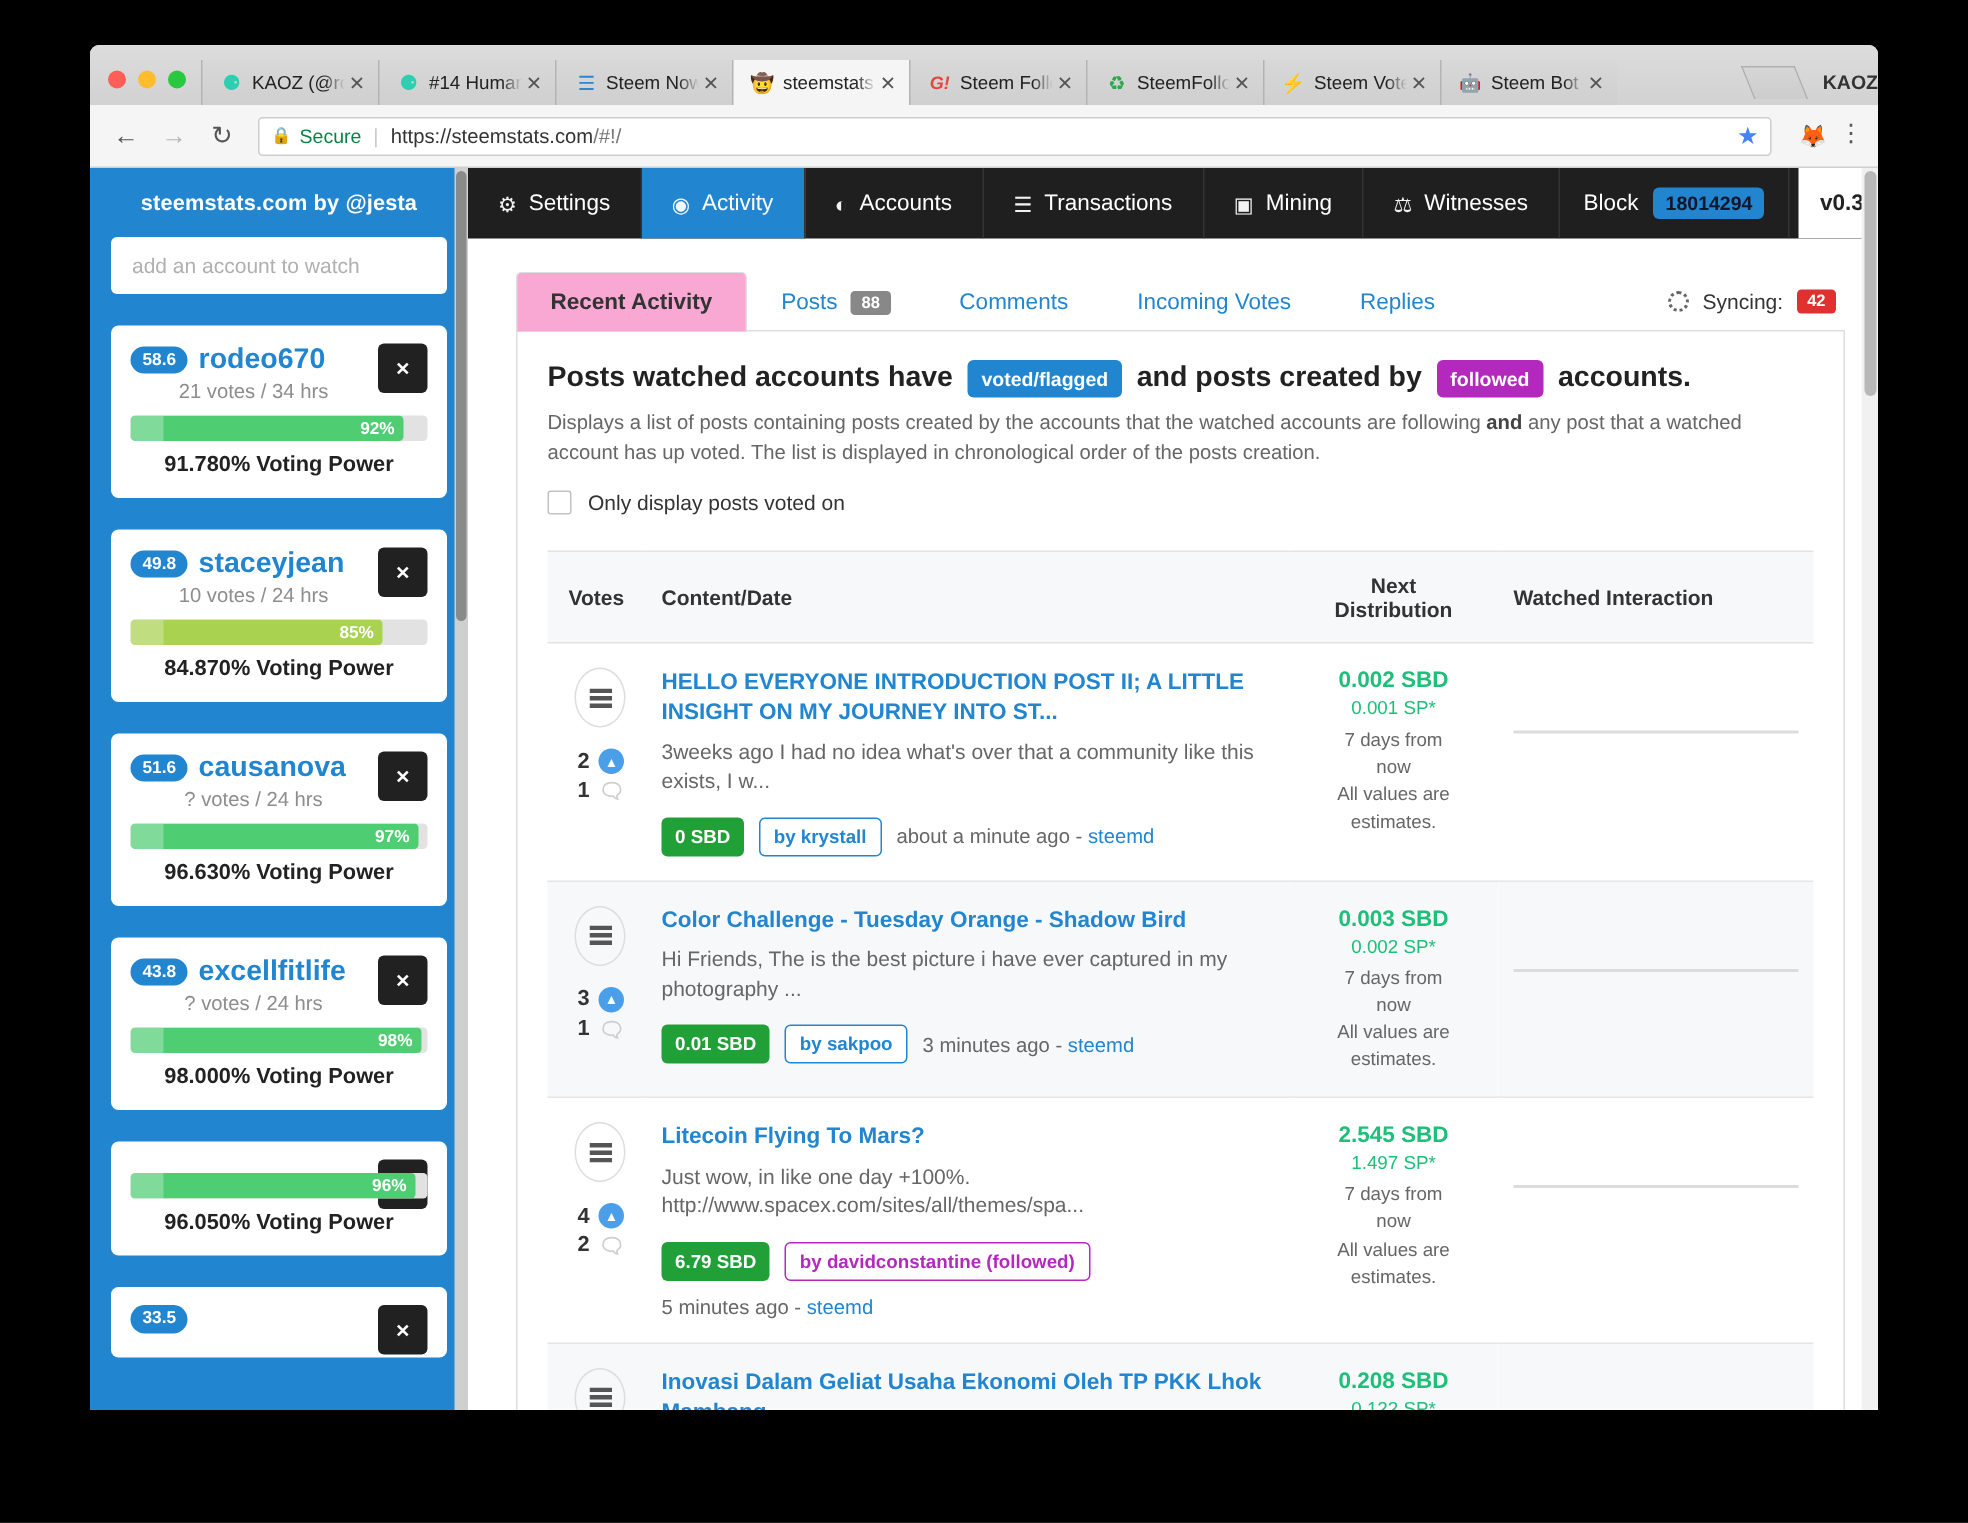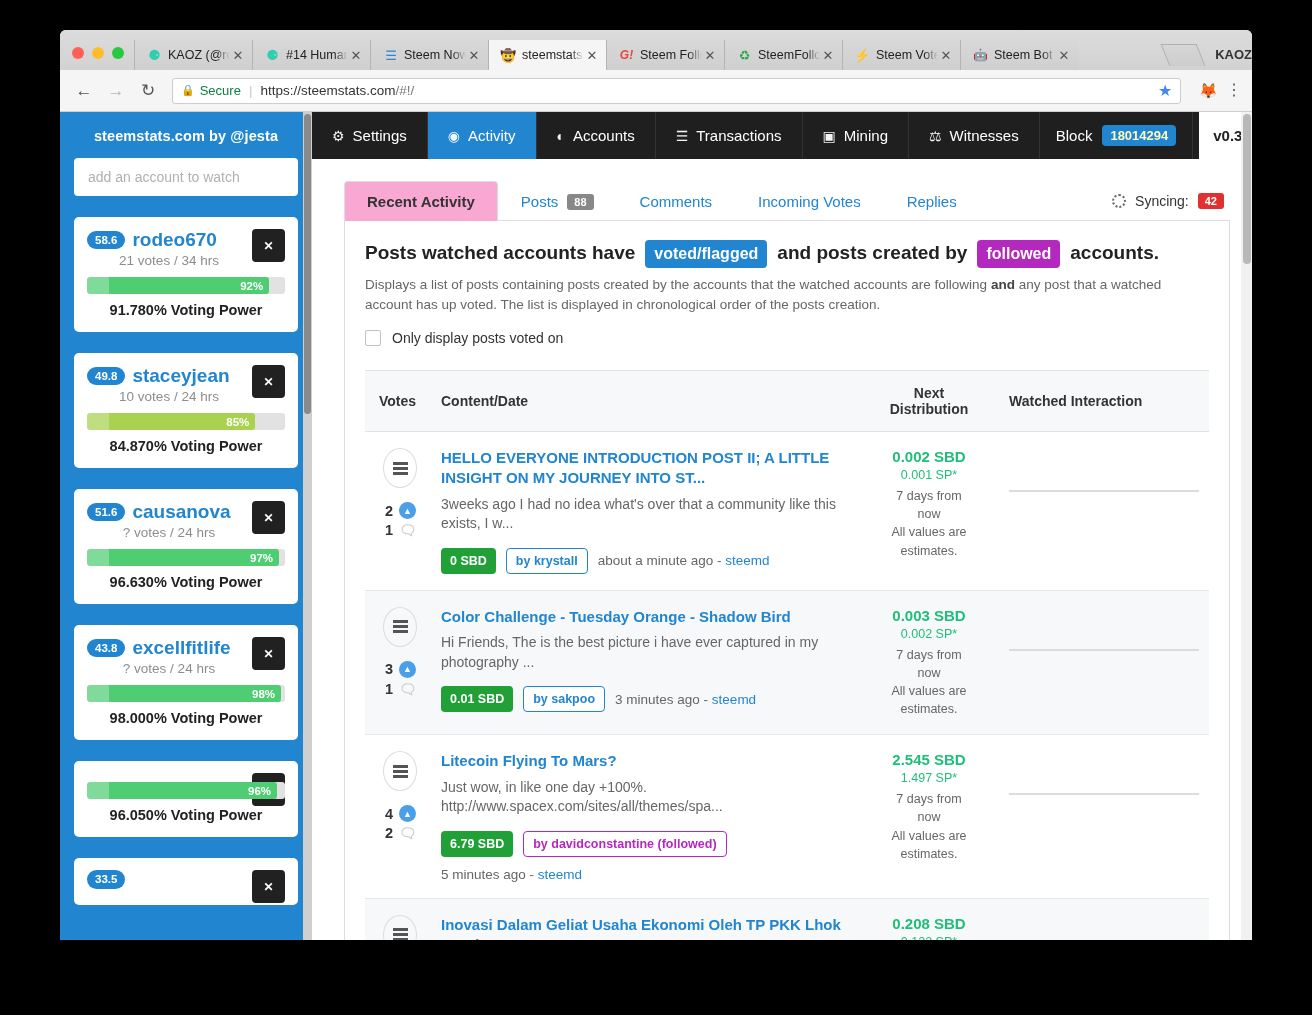--- a/index.html
+++ b/index.html
@@ -258,21 +258,21 @@
   .navitem.active { background: #2185d0; }
   .navitem .nicon { font-size: 14px; opacity: .95; display:inline-flex; }
   .block-item {
     display: flex; align-items: center; gap: 10px;
     padding: 12px 16px;
     font-size: 15px;
     border-right: 1px solid #333;
     white-space: nowrap;
   }
   .block-badge {
-    background: #2185d0; color: #fef9c3;
+    background: #2185d0; color: #0f172a;
     font-size: 13px; font-weight: bold;
     border-radius: 4px; padding: 3px 8px;
   }
   .version-wrap { display:flex; align-items:center; margin-left: 6px; }
   .version-chip {
     background: #fff; color: #222;
     font-size: 15px; font-weight: 600;
     padding: 0 14px;
     height: 100%;
     display: flex; align-items: center;
@@ -340,21 +340,21 @@
   .panel {
     border: 1px solid #ddd; border-top: none;
     padding: 18px 20px 0;
     position: relative;
   }
   .panel-title {
     font-size: 19px; font-weight: bold; color: #222;
     display: flex; align-items: center; gap: 10px; flex-wrap: wrap;
   }
   .pill {
-    color: #fff; font-size: 16px; font-weight: bold;
+    color: #fff; font-size: 13px; font-weight: bold;
     padding: 5px 9px; border-radius: 4px;
     position: relative; top: 1px;
   }
   .pill.blue { background: #2185d0; }
   .pill.purple { background: #b429bd; }
   .panel-desc {
     font-size: 13.5px; color: #666;
     margin-top: 8px; line-height: 1.45;
     max-width: 830px;
   }

